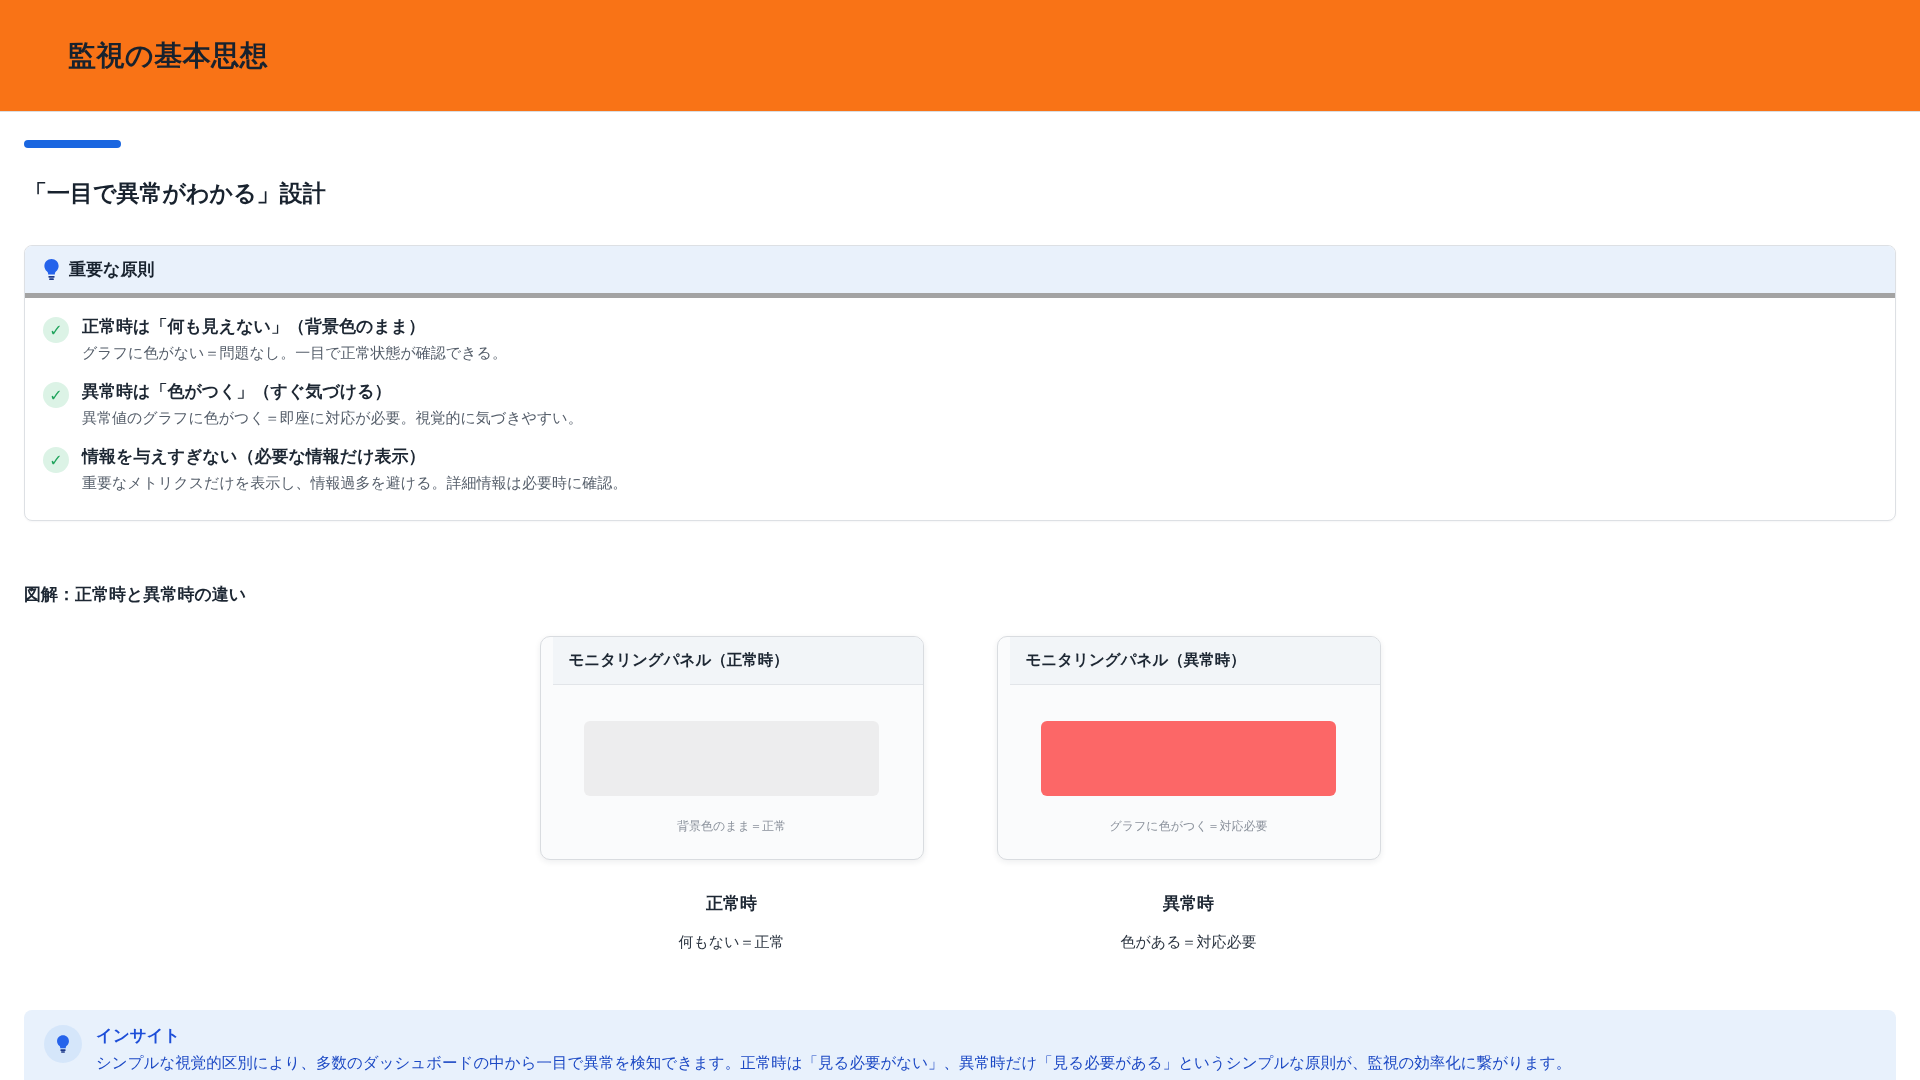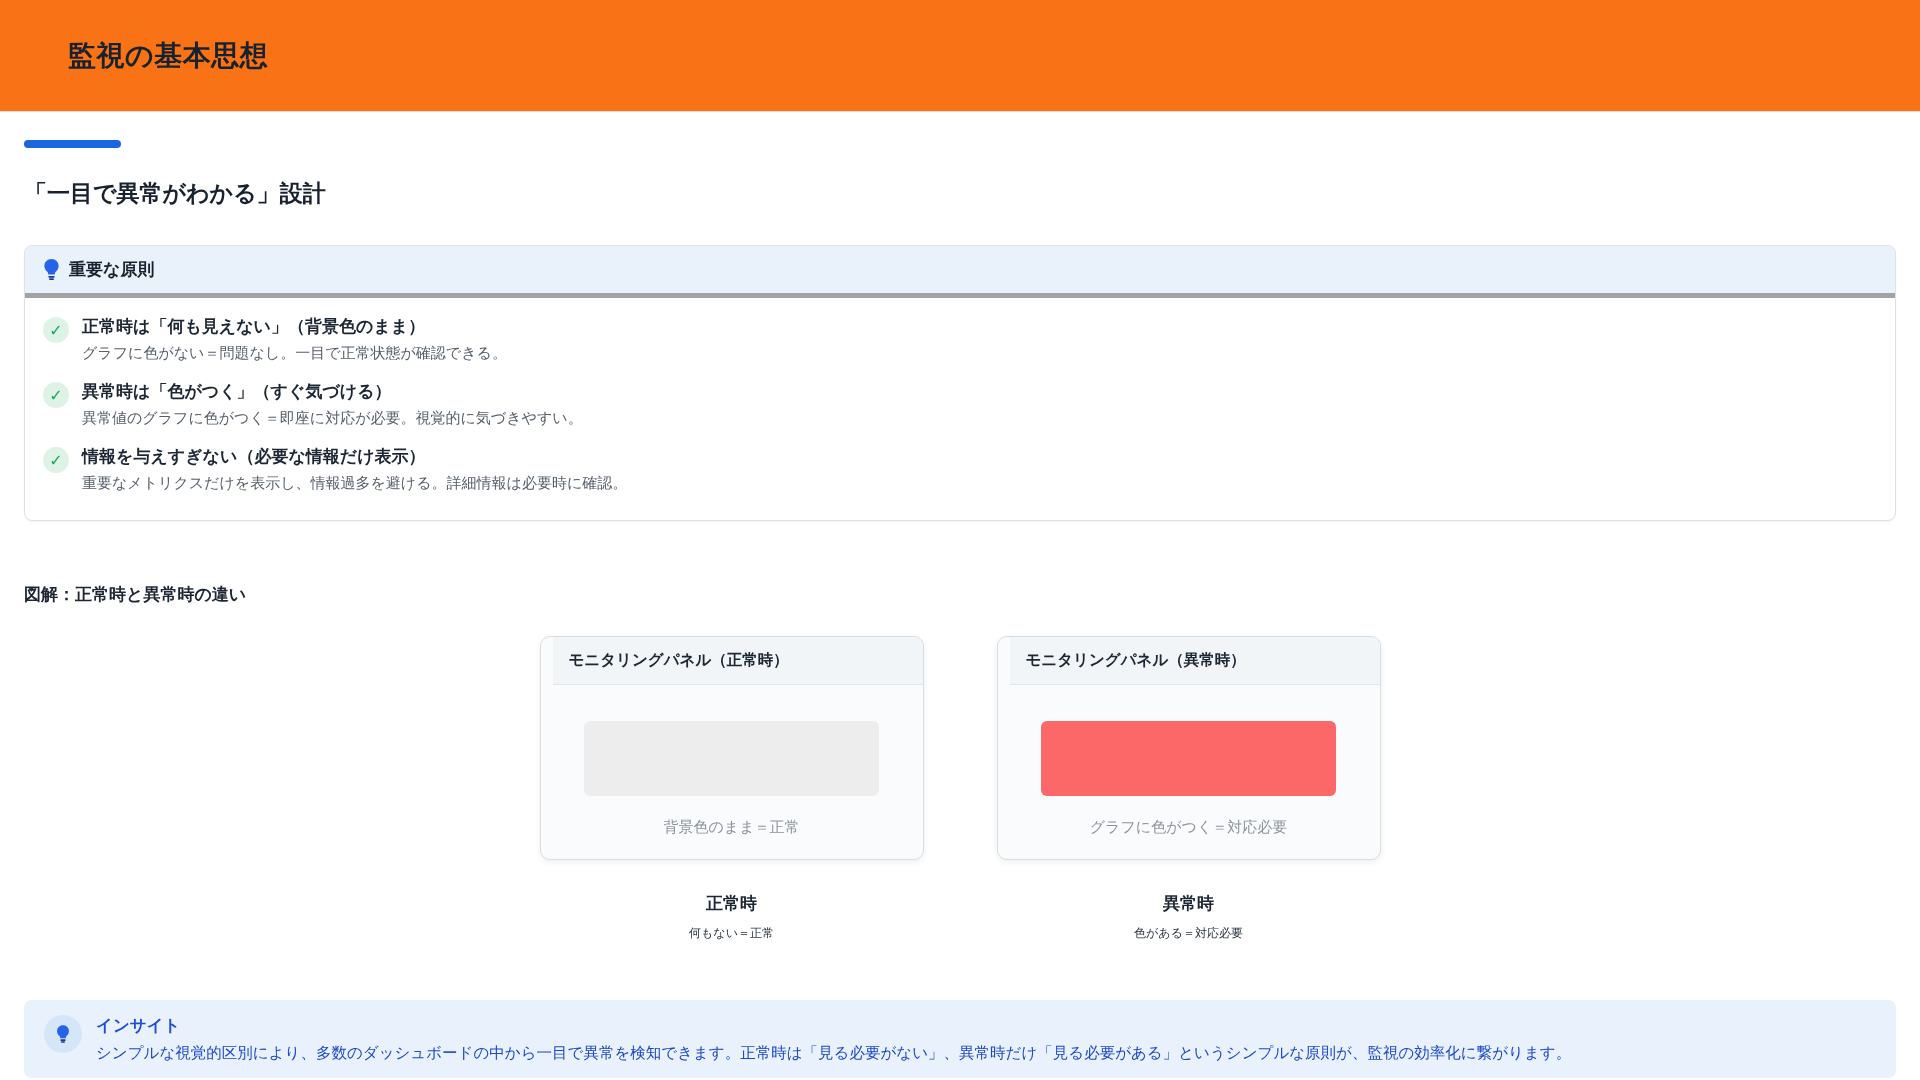--- a/index.html
+++ b/index.html
@@ -143,34 +143,34 @@
   }
   .panel-body { padding-top: 36px; text-align: center; }
   .panel-bar {
     width: 295px;
     height: 75px;
     border-radius: 6px;
     margin: 0 auto;
   }
   .panel-caption {
     margin-top: 22px;
-    font-size: 15px;
+    font-size: 12px;
     color: #8b929c;
   }
 
   .state-title {
     margin-top: 32px;
     font-size: 17px;
     font-weight: 700;
     color: #1d2733;
     text-align: center;
   }
   .state-desc {
-    margin-top: 10px;
-    font-size: 12px;
+    margin-top: 18px;
+    font-size: 15px;
     color: #2b3440;
   }
 
   
   .insight-box {
     margin-top: 58px;
     background: #e8f1fc;
     border-radius: 8px;
     padding: 15px 20px;
     display: flex;

